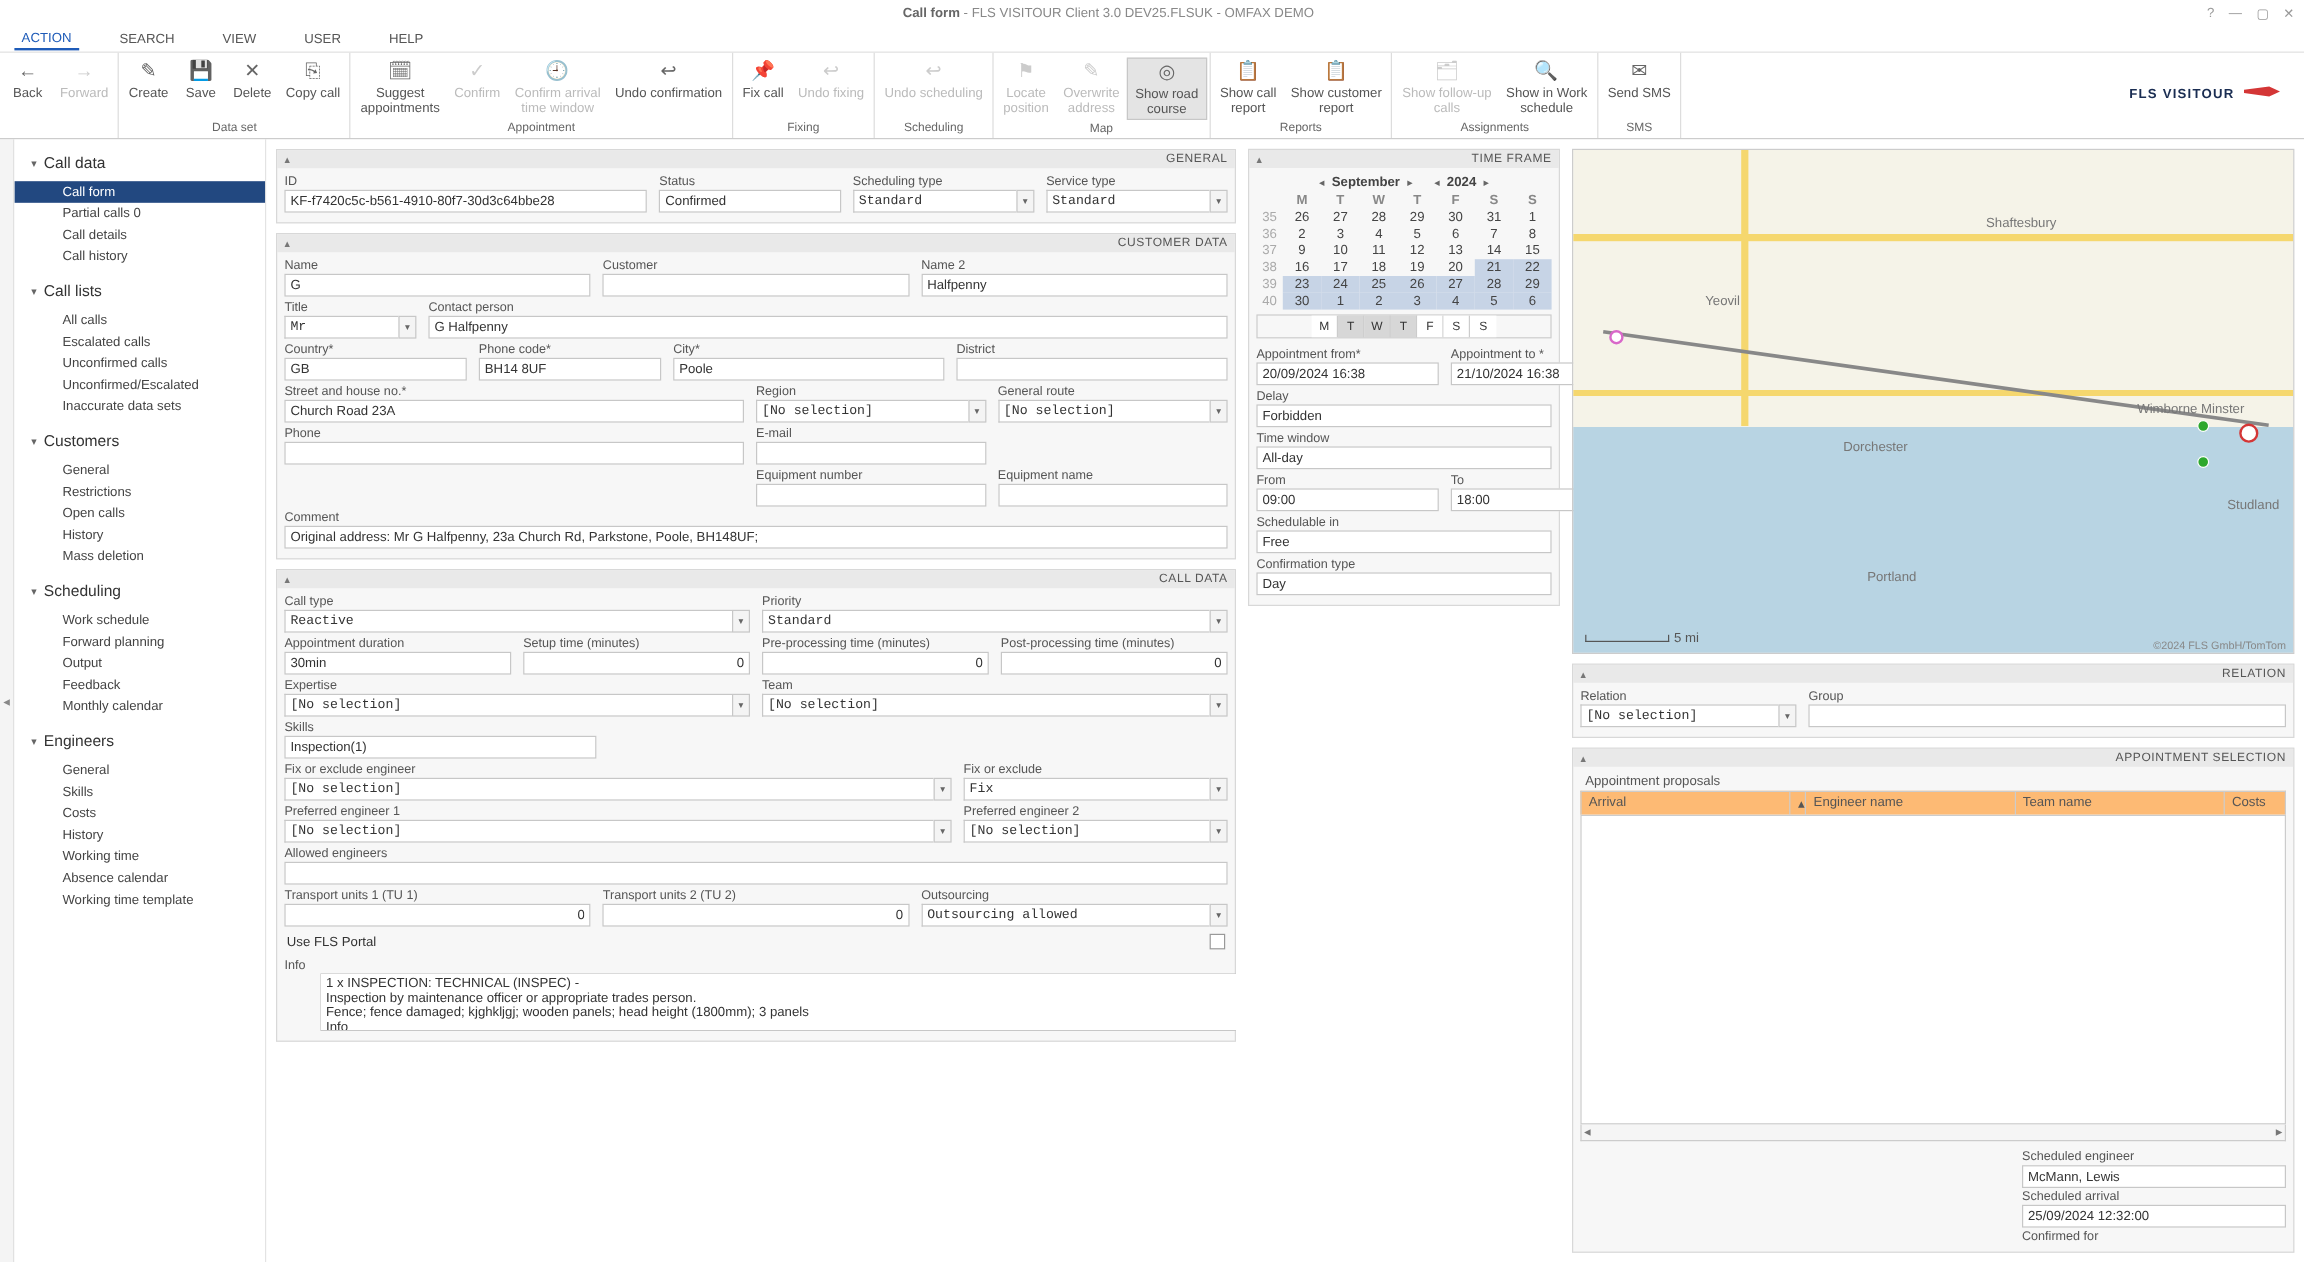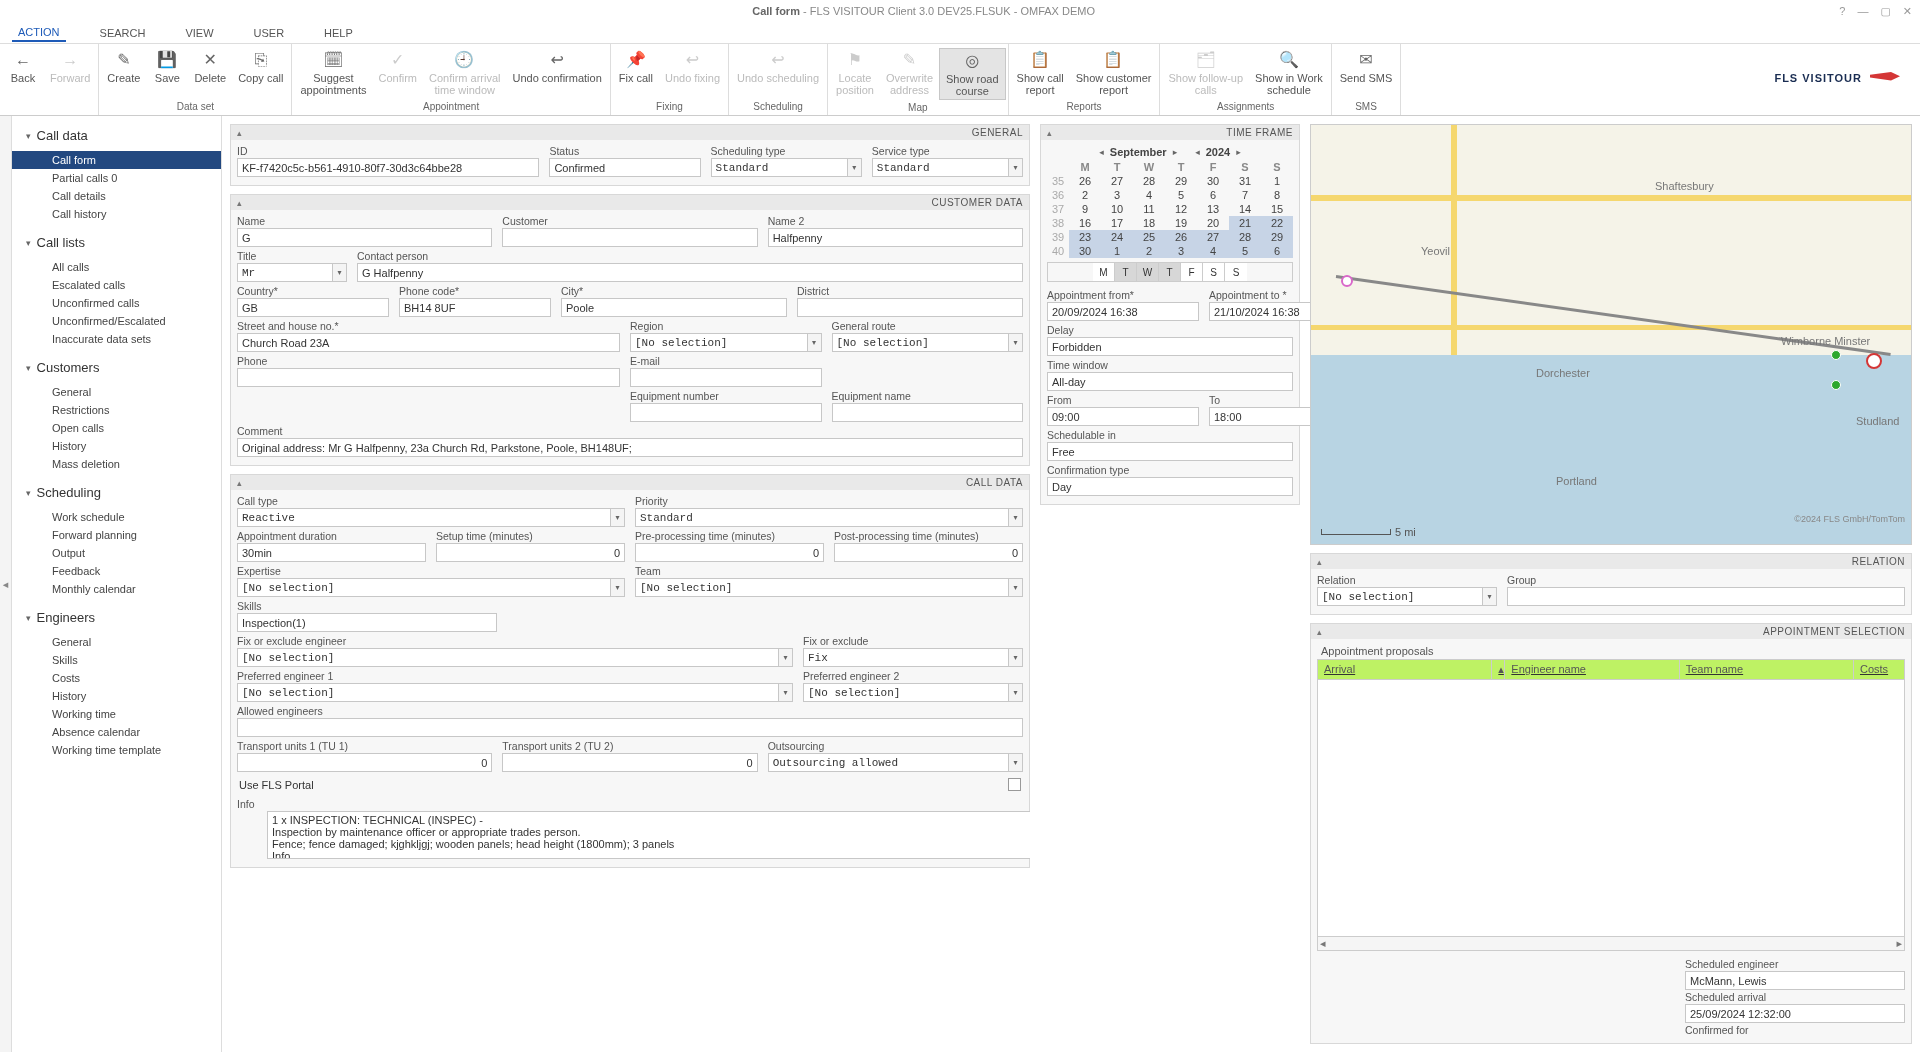--- a/index.html
+++ b/index.html
@@ -83,28 +83,28 @@
 
 
 .map { flex: 1; border: 1px solid #ccc; background: linear-gradient(180deg, #f5f3e8 0%, #f5f3e8 55%, #b8d4e3 55%, #b8d4e3 100%); position: relative; overflow: hidden; min-height: 400px; }
 .map .road { position: absolute; background: #f5d76e; }
 .map .route { position: absolute; border-top: 3px solid #888; }
 .map .city { position: absolute; font-size: 11px; color: #777; }
 .map .pin { position: absolute; width: 10px; height: 10px; border-radius: 50%; }
 .map .pin.green { background: #2da82d; border: 1px solid #fff; }
 .map .pin.red { width: 16px; height: 16px; border: 2px solid #d43636; border-radius: 50%; background: #fff; }
 .map .pin.pink { width: 12px; height: 12px; border: 2px solid #d968c9; border-radius: 50%; background: #fff; }
-.map .attrib { position: absolute; bottom: 20px; right: 6px; font-size: 9px; color: #888; }
+.map .attrib { position: absolute; bottom: 1px; right: 6px; font-size: 9px; color: #888; }
 .map .scale { position: absolute; bottom: 6px; left: 10px; font-size: 9px; color: #555; display: flex; align-items: center; gap: 4px; }
 .map .scale .bar { width: 70px; height: 6px; border: 1px solid #555; border-top: none; }
 
 
 .appt-panel { flex: 1; display: flex; flex-direction: column; }
 .appt-label { color: #555; padding: 2px 4px; }
-.table-head { display: flex; background: #bef264; border: 1px solid #ccc; border-bottom: none; text-decoration: underline; }
+.table-head { display: flex; background: #fdba74; border: 1px solid #ccc; border-bottom: none; }
 .table-head .th { padding: 3px 6px; border-right: 1px solid #ccc; color: #555; }
 .table-body { flex: 1; border: 1px solid #ccc; background: #fff; min-height: 80px; position: relative; }
 .table-scroll { height: 14px; border: 1px solid #ccc; border-top: none; background: #f5f5f5; display: flex; align-items: center; justify-content: space-between; padding: 0 2px; font-size: 8px; color: #777; }
 .sched-info { margin-top: 6px; display: flex; flex-direction: column; gap: 0; align-items: flex-end; }
 .sched-info .field { width: 220px; }
 
 ::-webkit-scrollbar { width: 14px; height: 14px; }
 ::-webkit-scrollbar-thumb { background: #cfcfcf; border: 1px solid #bbb; }
 ::-webkit-scrollbar-track { background: #f3f3f3; }
 </style>

